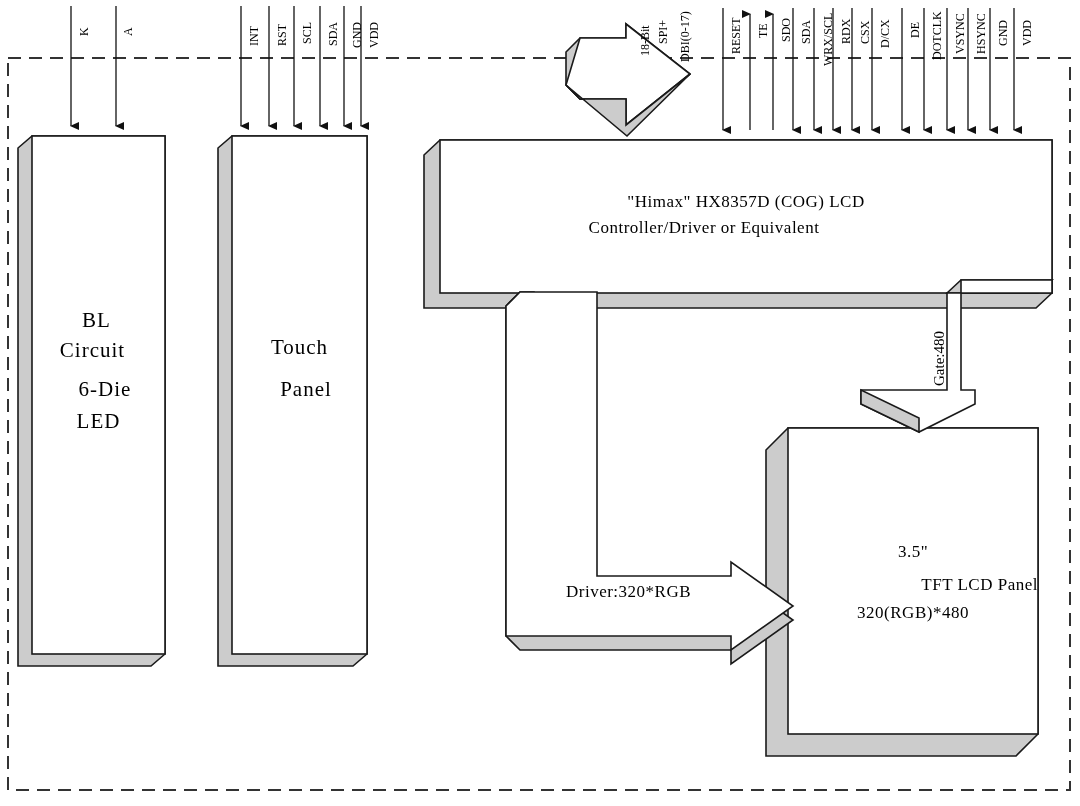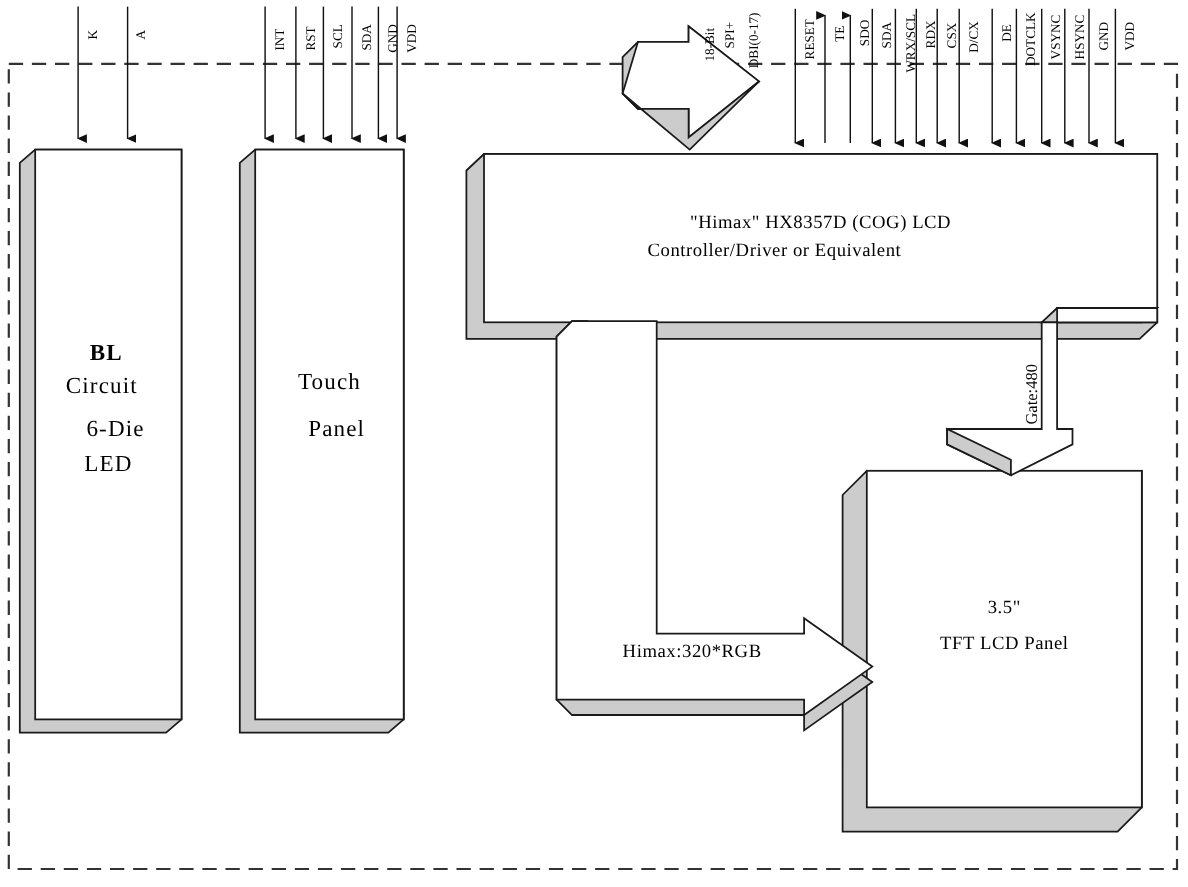--- a/index.html
+++ b/index.html
@@ -162,30 +162,31 @@
   <div class="vlabel" style="left:839px; top:44px;">RDX</div>
   <div class="vlabel" style="left:858px; top:44px;">CSX</div>
   <div class="vlabel" style="left:878px; top:48px;">D/CX</div>
   <div class="vlabel" style="left:908px; top:38px;">DE</div>
   <div class="vlabel" style="left:930px; top:60px;">DOTCLK</div>
   <div class="vlabel" style="left:953px; top:54px;">VSYNC</div>
   <div class="vlabel" style="left:974px; top:54px;">HSYNC</div>
   <div class="vlabel" style="left:996px; top:46px;">GND</div>
   <div class="vlabel" style="left:1020px; top:46px;">VDD</div>
 
-  <div class="blk-text t-big" style="left:32px; top:305px; width:129px;font-weight:bold;">BL</div>
+  <div class="blk-text t-big" style="left:32px; top:305px; width:129px;">BL</div>
   <div class="blk-text t-big" style="left:32px; top:335px; width:121px;">Circuit</div>
   <div class="blk-text t-big" style="left:32px; top:374px; width:146px;">6-Die</div>
   <div class="blk-text t-big" style="left:32px; top:406px; width:133px;">LED</div>
 
   <div class="blk-text t-big" style="left:232px; top:332px; width:135px;">Touch</div>
   <div class="blk-text t-big" style="left:232px; top:374px; width:148px;">Panel</div>
 
   <div class="blk-text t-mid" style="left:440px; top:190px; width:612px;">"Himax" HX8357D (COG) LCD</div>
   <div class="blk-text t-mid" style="left:440px; top:216px; width:528px;">Controller/Driver or Equivalent</div>
 
   <div class="blk-text t-mid" style="left:788px; top:540px; width:250px;">3.5"</div>
-  <div class="blk-text t-mid" style="left:788px; top:573px; width:250px;">TFT LCD Panel</div>
+  <div class="blk-text t-mid" style="left:788px; top:573px; width:250px;text-align:right;">TFT LCD Panel</div>
+  <div class="blk-text t-mid" style="left:788px; top:601px; width:250px;">320(RGB)*480</div>
 
-  <div class="blk-text t-mid" style="left:566px; top:580px; width:180px; text-align:left;">Himax:320*RGB</div>
+  <div class="blk-text t-mid" style="left:566px; top:580px; width:180px; text-align:left;">Driver:320*RGB</div>
   <div class="rot-label" style="left:931px; top:386px;">Gate:480</div>
 
 </div>
 
 </body></html>

